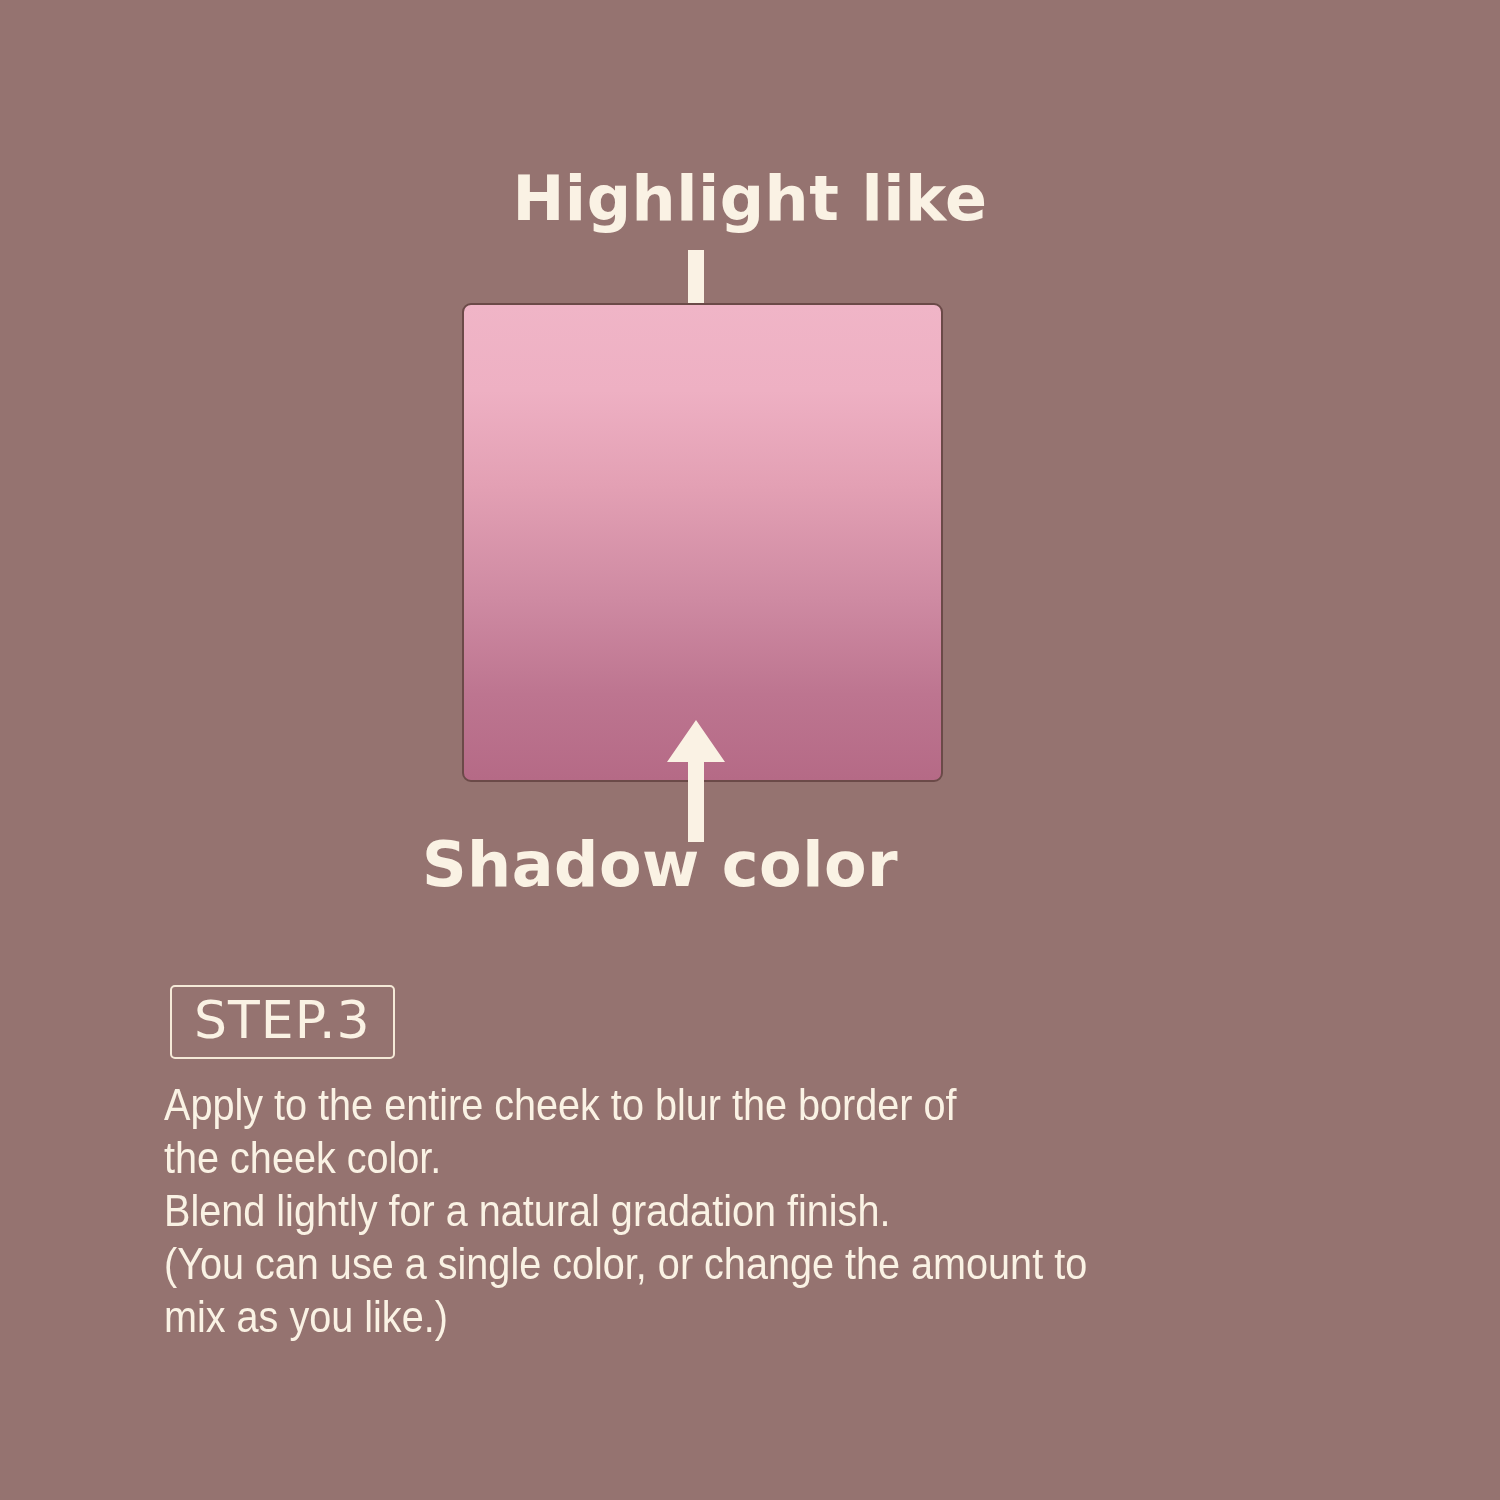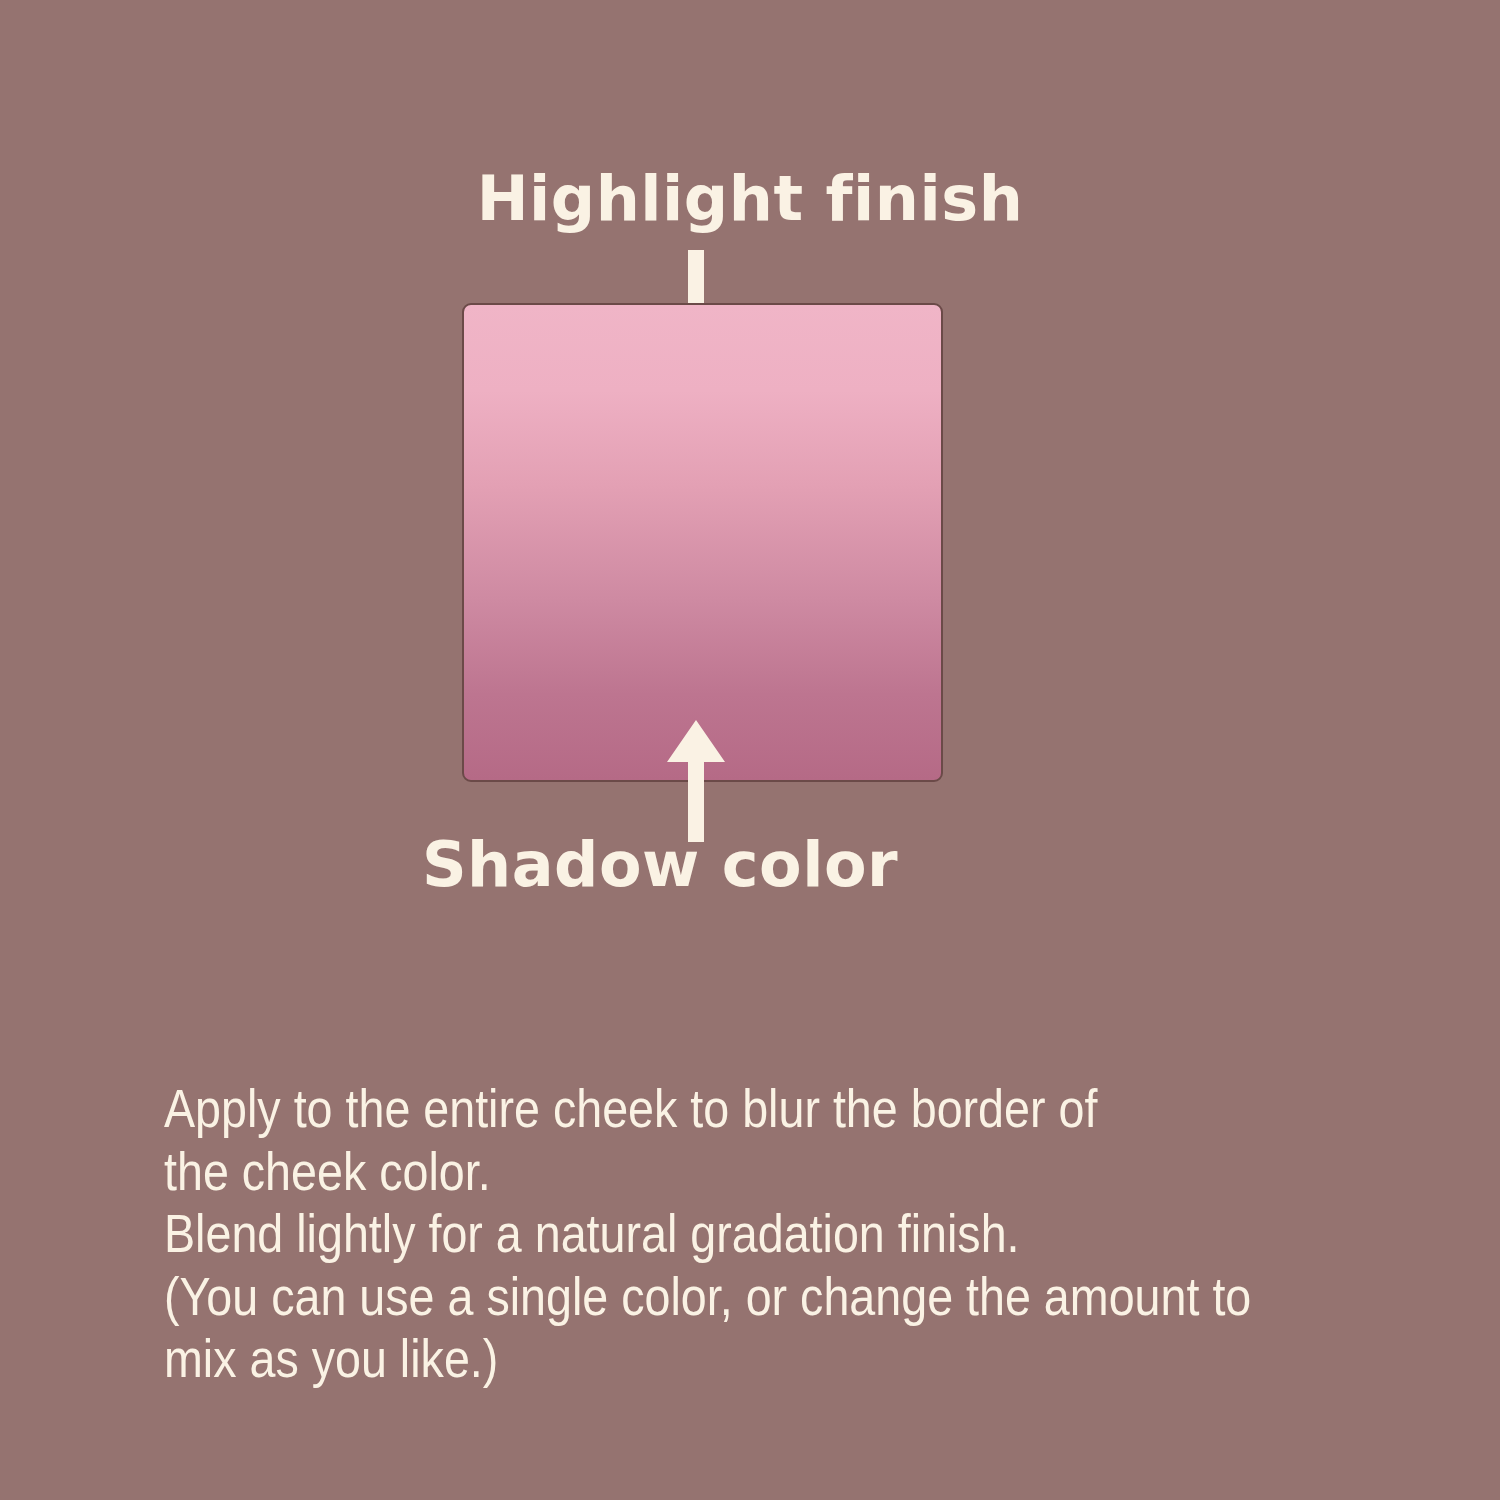--- a/index.html
+++ b/index.html
@@ -102,53 +102,54 @@
     letter-spacing: 1px;
   }
 
   .body-text {
     position: absolute;
     left: 164px;
     top: 1078px;
     width: 1260px;
     color: #faf2e4;
     font-family: "Liberation Sans", sans-serif;
-    font-size: 53px;
+    font-size: 45px;
     line-height: 1.18;
     font-weight: normal;
   }
   .body-text .line {
     display: block;
     white-space: nowrap;
     transform: scaleX(0.88);
     transform-origin: left center;
   }
 </style>
 </head>
 <body>
 
 <div class="page">
 
   <div class="diagram">
 
-    <div class="label-highlight">Highlight finish</div>
+    <div class="label-highlight">Highlight like</div>
 
     <svg class="arrow arrow-down" viewBox="0 0 66 108">
       <polygon points="25,0 41,0 41,72 62,72 33,106 4,72 25,72" fill="#faf2e4"></polygon>
     </svg>
 
     <div class="swatch"></div>
 
     <svg class="arrow arrow-up" viewBox="0 0 66 126">
       <polygon points="33,2 62,44 41,44 41,124 25,124 25,44 4,44" fill="#faf2e4"></polygon>
     </svg>
 
     <div class="label-shadow">Shadow color</div>
   </div>
 
+  <div class="step-badge">STEP.3</div>
 
   <div class="body-text">
     <span class="line">Apply to the entire cheek to blur the border of</span>
     <span class="line">the cheek color.</span>
     <span class="line">Blend lightly for a natural gradation finish.</span>
     <span class="line">(You can use a single color, or change the amount to</span>
     <span class="line">mix as you like.)</span>
   </div>
 
 </div>

